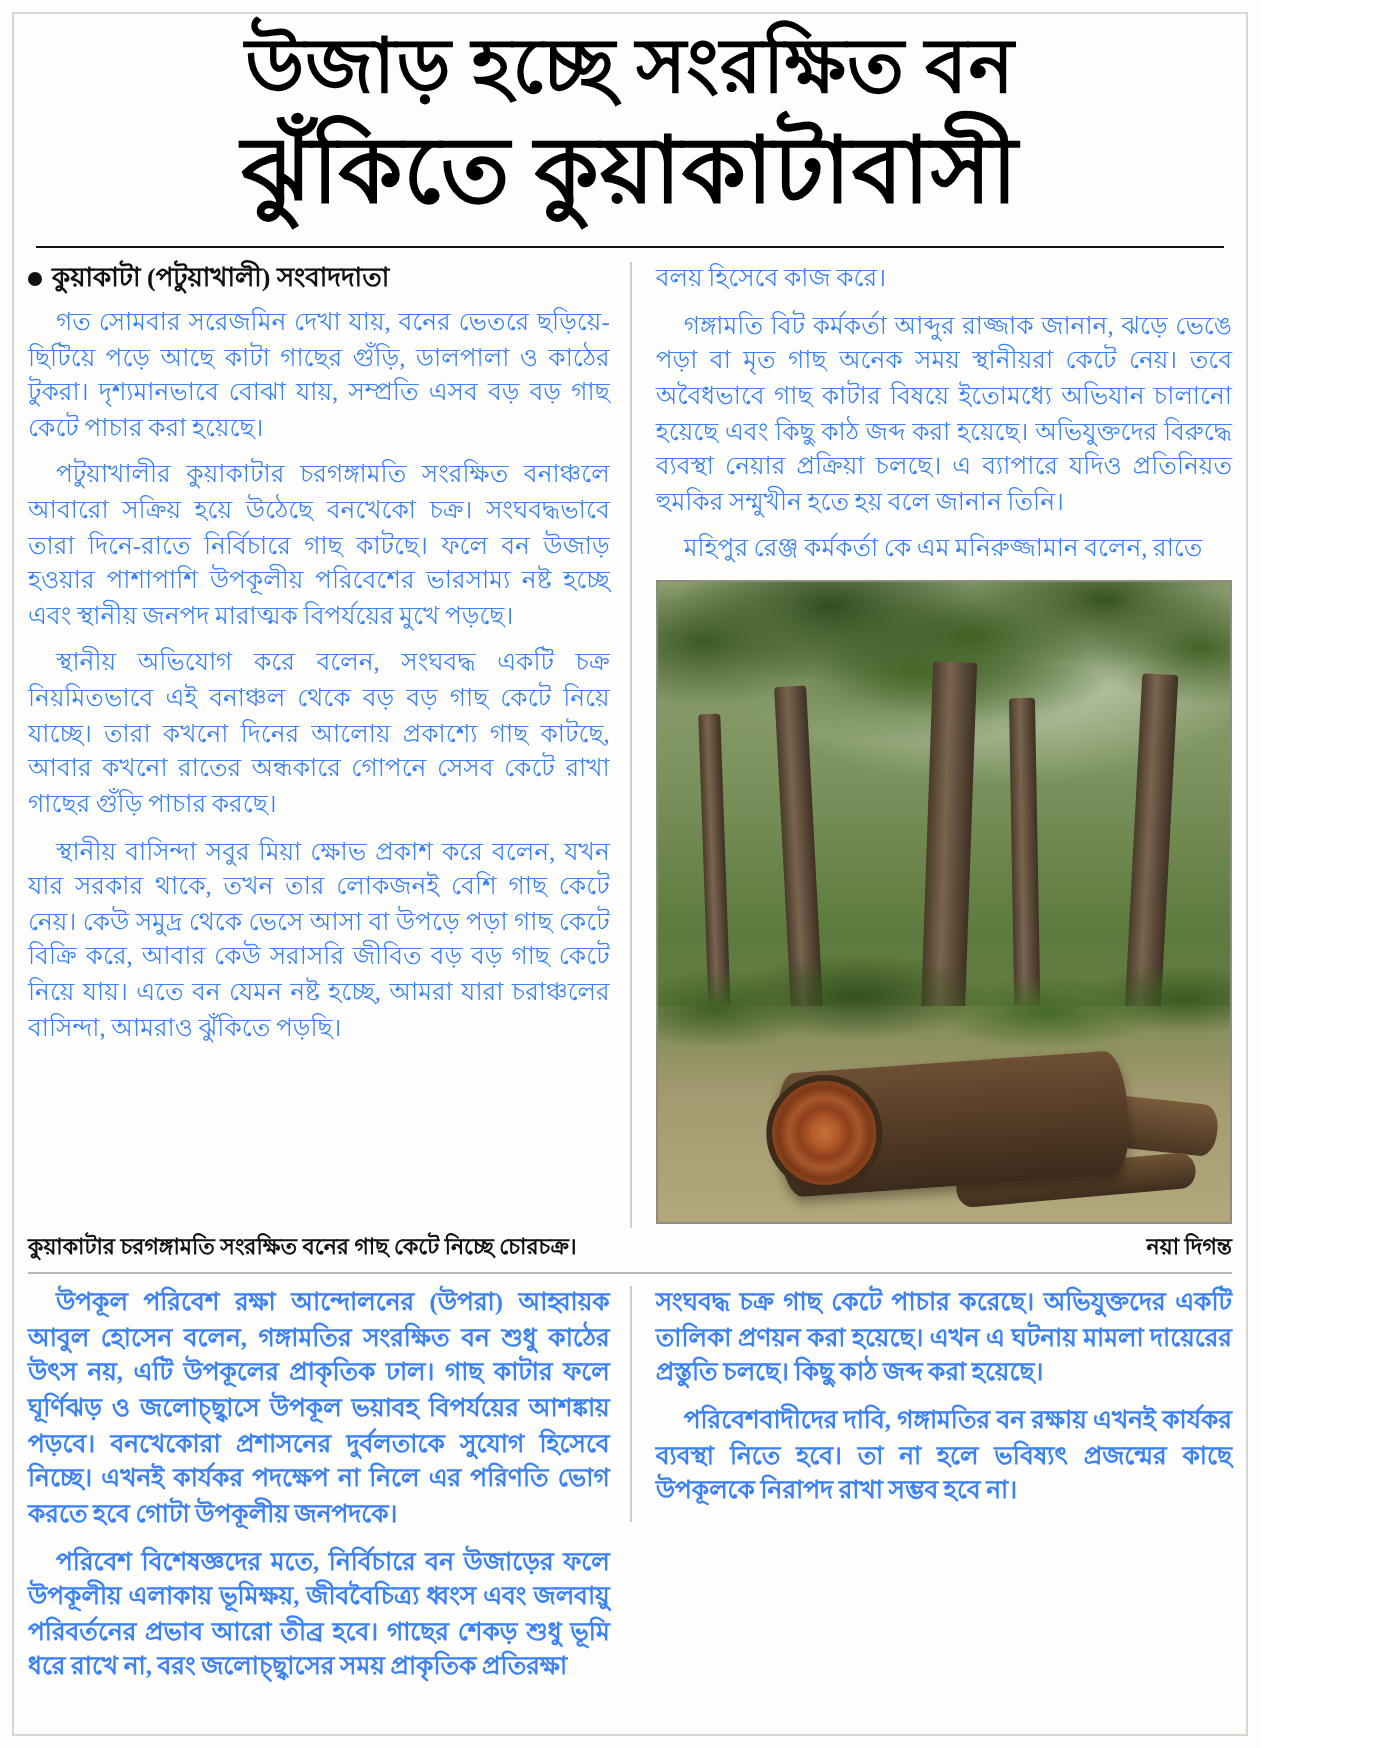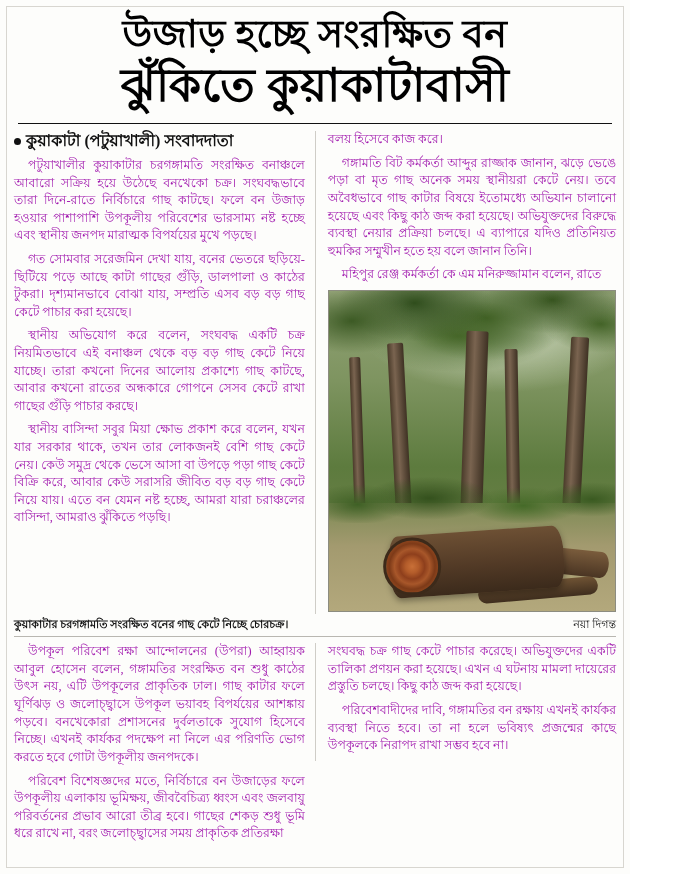--- a/index.html
+++ b/index.html
@@ -71,21 +71,21 @@
   }
   .col-right {
     width: 334px;
     padding-left: 12px;
     border-left: 1px solid #cfcdc7;
   }
 
   .byline {
     font-family: "Liberation Serif", serif;
     font-weight: bold;
-    font-size: 16px;
+    font-size: 13px;
     margin: 0 0 5px 0;
     display: flex;
     align-items: center;
     gap: 5px;
     line-height: 1.3;
   }
   .bullet {
     display: inline-block;
     width: 7px;
     height: 7px;
@@ -94,21 +94,21 @@
     flex: 0 0 auto;
   }
 
   p.body {
     font-family: "Liberation Serif", serif;
     font-size: 12.4px;
     line-height: 1.42;
     text-align: justify;
     margin: 0 0 6px 0;
     text-indent: 14px;
-    color: #a21caf;
+    color: #3b82f6;
     word-spacing: -0.3px;
   }
   p.body.no-indent { text-indent: 0; }
 
   
   .photo-wrap {
     width: 100%;
     margin: 2px 0 2px 0;
   }
   .photo {
@@ -209,32 +209,33 @@
     font-family: "Liberation Serif", serif;
     font-size: 11px;
     font-weight: bold;
     line-height: 1.3;
     margin: 3px 0 5px 0;
     display: flex;
     justify-content: space-between;
     gap: 8px;
   }
   .caption .credit {
-    font-weight: normal;
+    font-weight: bold;
     white-space: nowrap;
     text-align: center;
   }
   .sep-rule {
     border: 0;
     border-top: 1px solid #b9b7b1;
     margin: 4px 0 6px 0;
   }
   .bottom-cols {
     display: flex;
     margin-top: 2px;
+    font-weight: bold;
   }
 </style>
 </head>
 <body>
 
 <div class="page">
 
   <div class="headline">
     <span class="line1">উজাড় হচ্ছে সংরক্ষিত বন</span>
     <span class="line2">ঝুঁকিতে কুয়াকাটাবাসী</span>
@@ -242,22 +243,22 @@
 
   <hr class="head-rule">
 
   <div class="cols">
 
     <div class="col col-left">
       <div class="byline">
         <span class="bullet"></span>
         <span>কুয়াকাটা (পটুয়াখালী) সংবাদদাতা</span>
       </div>
+      <p class="body">গত সোমবার সরেজমিন দেখা যায়, বনের ভেতরে ছড়িয়ে-ছিটিয়ে পড়ে আছে কাটা গাছের গুঁড়ি, ডালপালা ও কাঠের টুকরা। দৃশ্যমানভাবে বোঝা যায়, সম্প্রতি এসব বড় বড় গাছ কেটে পাচার করা হয়েছে।</p>
       <p class="body">পটুয়াখালীর কুয়াকাটার চরগঙ্গামতি সংরক্ষিত বনাঞ্চলে আবারো সক্রিয় হয়ে উঠেছে বনখেকো চক্র। সংঘবদ্ধভাবে তারা দিনে-রাতে নির্বিচারে গাছ কাটছে। ফলে বন উজাড় হওয়ার পাশাপাশি উপকূলীয় পরিবেশের ভারসাম্য নষ্ট হচ্ছে এবং স্থানীয় জনপদ মারাত্মক বিপর্যয়ের মুখে পড়ছে।</p>
-      <p class="body">গত সোমবার সরেজমিন দেখা যায়, বনের ভেতরে ছড়িয়ে-ছিটিয়ে পড়ে আছে কাটা গাছের গুঁড়ি, ডালপালা ও কাঠের টুকরা। দৃশ্যমানভাবে বোঝা যায়, সম্প্রতি এসব বড় বড় গাছ কেটে পাচার করা হয়েছে।</p>
       <p class="body">স্থানীয় অভিযোগ করে বলেন, সংঘবদ্ধ একটি চক্র নিয়মিতভাবে এই বনাঞ্চল থেকে বড় বড় গাছ কেটে নিয়ে যাচ্ছে। তারা কখনো দিনের আলোয় প্রকাশ্যে গাছ কাটছে, আবার কখনো রাতের অন্ধকারে গোপনে সেসব কেটে রাখা গাছের গুঁড়ি পাচার করছে।</p>
       <p class="body">স্থানীয় বাসিন্দা সবুর মিয়া ক্ষোভ প্রকাশ করে বলেন, যখন যার সরকার থাকে, তখন তার লোকজনই বেশি গাছ কেটে নেয়। কেউ সমুদ্র থেকে ভেসে আসা বা উপড়ে পড়া গাছ কেটে বিক্রি করে, আবার কেউ সরাসরি জীবিত বড় বড় গাছ কেটে নিয়ে যায়। এতে বন যেমন নষ্ট হচ্ছে, আমরা যারা চরাঞ্চলের বাসিন্দা, আমরাও ঝুঁকিতে পড়ছি।</p>
     </div>
 
     <div class="col col-right">
       <p class="body no-indent">বলয় হিসেবে কাজ করে।</p>
       <p class="body">গঙ্গামতি বিট কর্মকর্তা আব্দুর রাজ্জাক জানান, ঝড়ে ভেঙে পড়া বা মৃত গাছ অনেক সময় স্থানীয়রা কেটে নেয়। তবে অবৈধভাবে গাছ কাটার বিষয়ে ইতোমধ্যে অভিযান চালানো হয়েছে এবং কিছু কাঠ জব্দ করা হয়েছে। অভিযুক্তদের বিরুদ্ধে ব্যবস্থা নেয়ার প্রক্রিয়া চলছে। এ ব্যাপারে যদিও প্রতিনিয়ত হুমকির সম্মুখীন হতে হয় বলে জানান তিনি।</p>
       <p class="body">মহিপুর রেঞ্জ কর্মকর্তা কে এম মনিরুজ্জামান বলেন, রাতে</p>
 
       <div class="photo-wrap">

